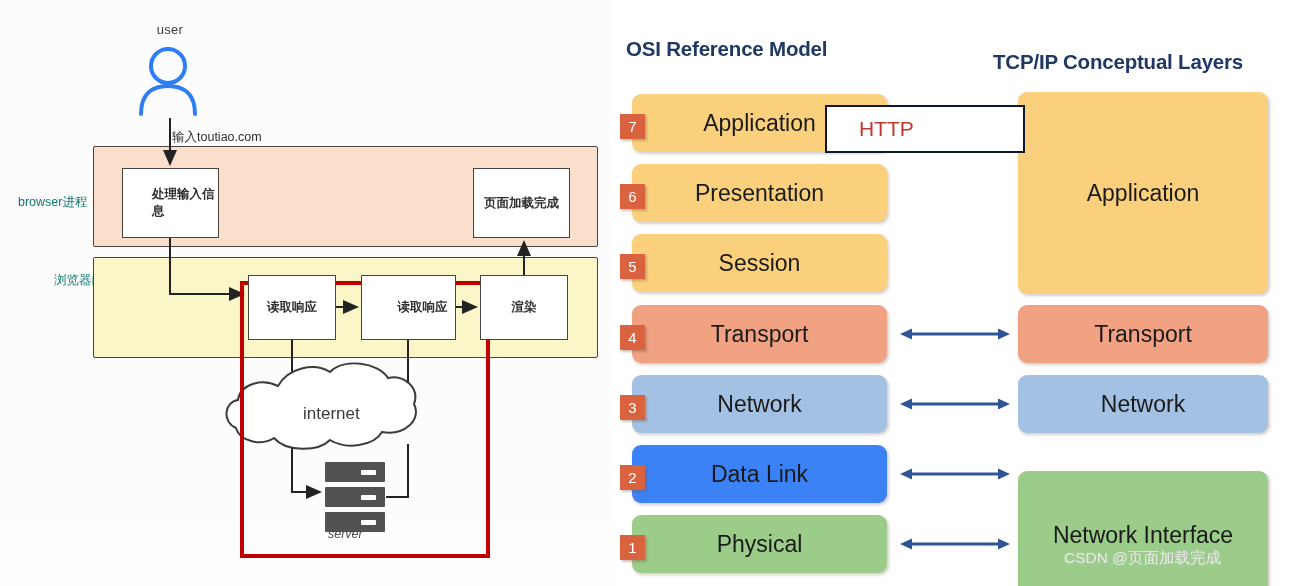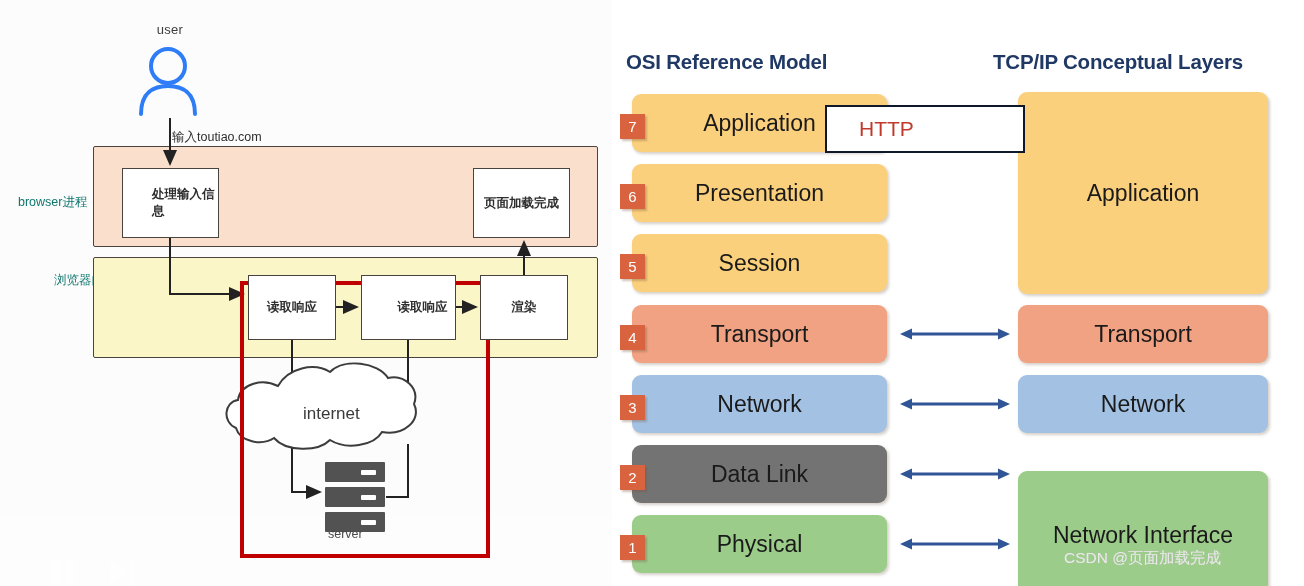--- a/index.html
+++ b/index.html
@@ -82,21 +82,21 @@
     color: #2e2e2e;
     white-space: nowrap;
   }
   #lbl-typeurl { left: 172px; top: 129px; }
   #lbl-internet {
     left: 303px; top: 404px;
     font-size: 17px; color: #3a3a3a;
   }
   #lbl-server {
     left: 328px; top: 527px;
-    font-size: 12.5px; color: #4b4b4b;
+    font-size: 12.5px; color: #4b4b4b; font-style: italic;
   }
 
   .red-box {
     position: absolute;
     border: 4px solid #c00000;
     box-sizing: border-box;
     background: transparent;
   }
   #red-left { left: 240px; top: 281px; width: 250px; height: 277px; }
 
@@ -131,21 +131,21 @@
     background: #ffffff;
   }
   .col-header {
     position: absolute;
     font-size: 20.5px;
     font-weight: bold;
     color: #1f3864;
     white-space: nowrap;
     letter-spacing: -0.2px;
   }
-  #hdr-osi { left: 14px; top: 50px; text-align: right; }
+  #hdr-osi { left: 14px; top: 37px; text-align: right; }
   #hdr-tcpip { left: 381px; top: 50px; }
   .osi-box {
     position: absolute;
     left: 20px;
     width: 255px;
     border-radius: 9px;
     box-shadow: 1.5px 2px 3px rgba(120,100,80,0.30);
     display: flex;
     align-items: center;
     justify-content: center;
@@ -329,21 +329,21 @@
 
     <div class="osi-box" style="top:234px; height:58px; background:#fbd07c;">Session</div>
     <div class="osi-badge" style="top:254px;">5</div>
 
     <div class="osi-box" style="top:305px; height:58px; background:#f0a282;">Transport</div>
     <div class="osi-badge" style="top:325px;">4</div>
 
     <div class="osi-box" style="top:375px; height:58px; background:#a3c2e3;">Network</div>
     <div class="osi-badge" style="top:395px;">3</div>
 
-    <div class="osi-box" style="top:445px; height:58px; background:#737373;">Data Link</div>
+    <div class="osi-box" style="top:445px; height:58px; background:#3b82f6;">Data Link</div>
     <div class="osi-badge" style="top:465px;">2</div>
 
     <div class="osi-box" style="top:515px; height:58px; background:#9ccc8a;">Physical</div>
     <div class="osi-badge" style="top:535px;">1</div>
 
     <div class="tcp-box" style="top:92px;  height:202px; background:#fbd07c;">Application</div>
     <div class="tcp-box" style="top:305px; height:58px;  background:#f0a282;">Transport</div>
     <div class="tcp-box" style="top:375px; height:58px;  background:#a3c2e3;">Network</div>
     <div class="tcp-box" style="top:471px; height:128px; background:#9ccc8a;">Network Interface</div>
 

